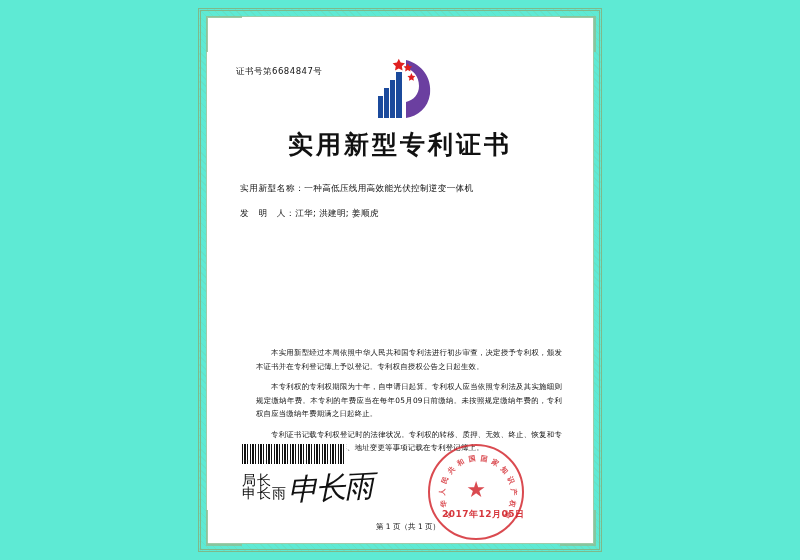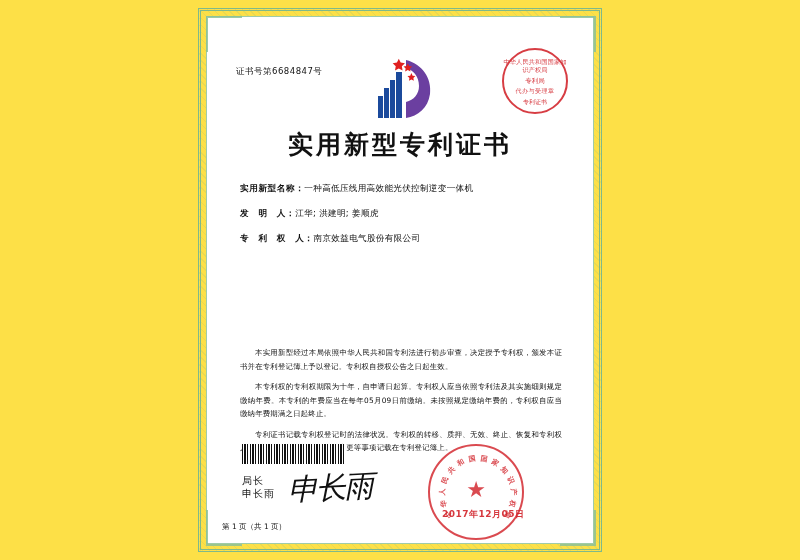--- a/index.html
+++ b/index.html
@@ -10,21 +10,21 @@
     width: 800px;
     height: 560px;
     background: #ffffff;
     font-family: "DejaVu Sans", sans-serif;
     overflow: hidden;
   }
   #page {
     position: relative;
     width: 800px;
     height: 560px;
-    background: #fde047;
+    background: #5eead4;
   }
   
   .frame-outer {
     position: absolute;
     left: 198px;
     top: 8px;
     width: 404px;
     height: 544px;
     border: 3px double #7fb98a;
     box-sizing: border-box;
@@ -136,36 +136,36 @@
     top: 166px;
     width: 330px;
   }
   .field {
     font-size: 8.6px;
     color: #111;
     line-height: 12px;
     margin-bottom: 13px;
     white-space: nowrap;
   }
-  .field .lbl { letter-spacing: 0.6px; font-weight: bold; }
+  .field .lbl { letter-spacing: 0.6px; }
   .field .val { letter-spacing: 0.3px; margin-top: 29px; }
 
   .body-text {
     position: absolute;
     left: 34px;
     top: 330px;
     width: 322px;
     font-size: 7.4px;
     line-height: 13.5px;
     color: #111;
     text-align: justify;
     letter-spacing: 0.2px;
   }
   .body-text p {
-    margin: 0 0 7px 0;
+    margin: 0 0 7px 16px;
     text-indent: 15px;
   }
 
   
   .barcode {
     position: absolute;
     left: 36px;
     top: 428px;
     width: 104px;
     height: 20px;
@@ -218,43 +218,43 @@
     color: #d2232a;
     font-weight: bold;
     letter-spacing: 0.5px;
     opacity: 0.9;
   }
 
   .director {
     position: absolute;
     left: 36px;
     top: 458px;
-    font-size: 10px;
+    font-size: 14px;
     line-height: 13px;
     color: #111;
     letter-spacing: 1px;
   }
   .signature {
     position: absolute;
     left: 82px;
     top: 452px;
     font-size: 30px;
     color: #111;
     font-family: "DejaVu Serif", serif;
     font-style: italic;
     letter-spacing: -2px;
     transform: rotate(-3deg);
   }
 
   .page-no {
     position: absolute;
-    left: 16px;
+    left: 8px;
     top: 506px;
     width: 388px;
-    text-align: left;
+    text-align: center;
     font-size: 7.5px;
     color: #111;
   }
 </style>
 </head>
 <body>
 
 <div id="page">
 
   <div class="frame-outer"></div>
@@ -274,38 +274,29 @@
         <path d="M30 14 L36 14 L36 60 L30 60 Z" fill="#1b4a9c"></path>
         <path d="M24 22 L29 22 L29 60 L24 60 Z" fill="#1b4a9c"></path>
         <path d="M18 30 L23 30 L23 60 L18 60 Z" fill="#1b4a9c"></path>
         <path d="M12 38 L17 38 L17 60 L12 60 Z" fill="#1b4a9c"></path>
         <path d="M8 2 l2.2 4.6 5 .7 -3.6 3.5 .85 5 -4.45-2.35 -4.45 2.35 .85-5 -3.6-3.5 5-.7 Z" fill="#e02020" transform="translate(26,-1) scale(0.85)"></path>
         <path d="M8 2 l2.2 4.6 5 .7 -3.6 3.5 .85 5 -4.45-2.35 -4.45 2.35 .85-5 -3.6-3.5 5-.7 Z" fill="#e02020" transform="translate(37,4) scale(0.6)"></path>
         <path d="M8 2 l2.2 4.6 5 .7 -3.6 3.5 .85 5 -4.45-2.35 -4.45 2.35 .85-5 -3.6-3.5 5-.7 Z" fill="#e02020" transform="translate(41,14) scale(0.55)"></path>
       </svg>
     </div>
 
-    <div class="seal-top">
-      <div class="s-top">中华人民共和国国家知识产权局</div>
-      <div class="s-mid">专利局</div>
-      <div class="s-line">代办与受理章</div>
-      <div class="s-bot">专利证书</div>
-    </div>
 
     <div class="title">实用新型专利证书</div>
 
     <div class="fields">
       <div class="field">
         <span class="lbl">实用新型名称：</span><span class="val">一种高低压线用高效能光伏控制逆变一体机</span>
       </div>
       <div class="field">
         <span class="lbl">发　明　人：</span><span class="val">江华; 洪建明; 姜顺虎</span>
-      </div>
-      <div class="field">
-        <span class="lbl">专　利　权　人：</span><span class="val">南京效益电气股份有限公司</span>
       </div>
     </div>
 
     <div class="body-text">
       <p>本实用新型经过本局依照中华人民共和国专利法进行初步审查，决定授予专利权，颁发本证书并在专利登记簿上予以登记。专利权自授权公告之日起生效。</p>
       <p>本专利权的专利权期限为十年，自申请日起算。专利权人应当依照专利法及其实施细则规定缴纳年费。本专利的年费应当在每年05月09日前缴纳。未按照规定缴纳年费的，专利权自应当缴纳年费期满之日起终止。</p>
       <p>专利证书记载专利权登记时的法律状况。专利权的转移、质押、无效、终止、恢复和专利权人的姓名或名称、国籍、地址变更等事项记载在专利登记簿上。</p>
     </div>
 
     <div class="barcode"></div>

